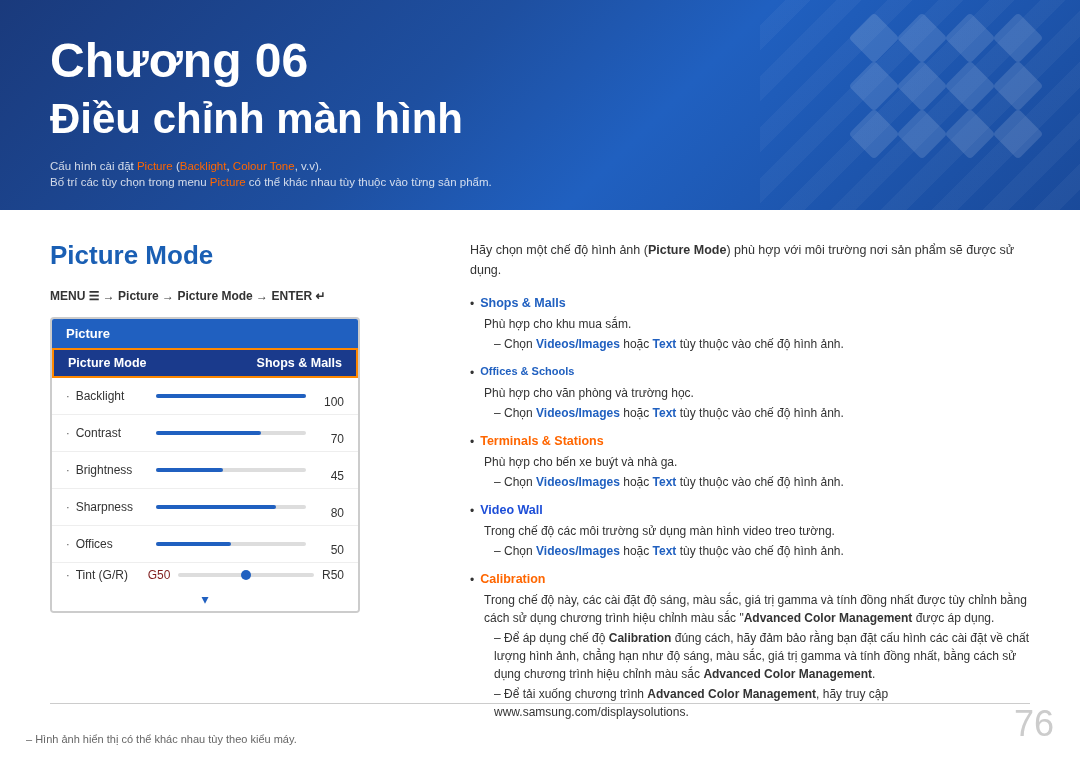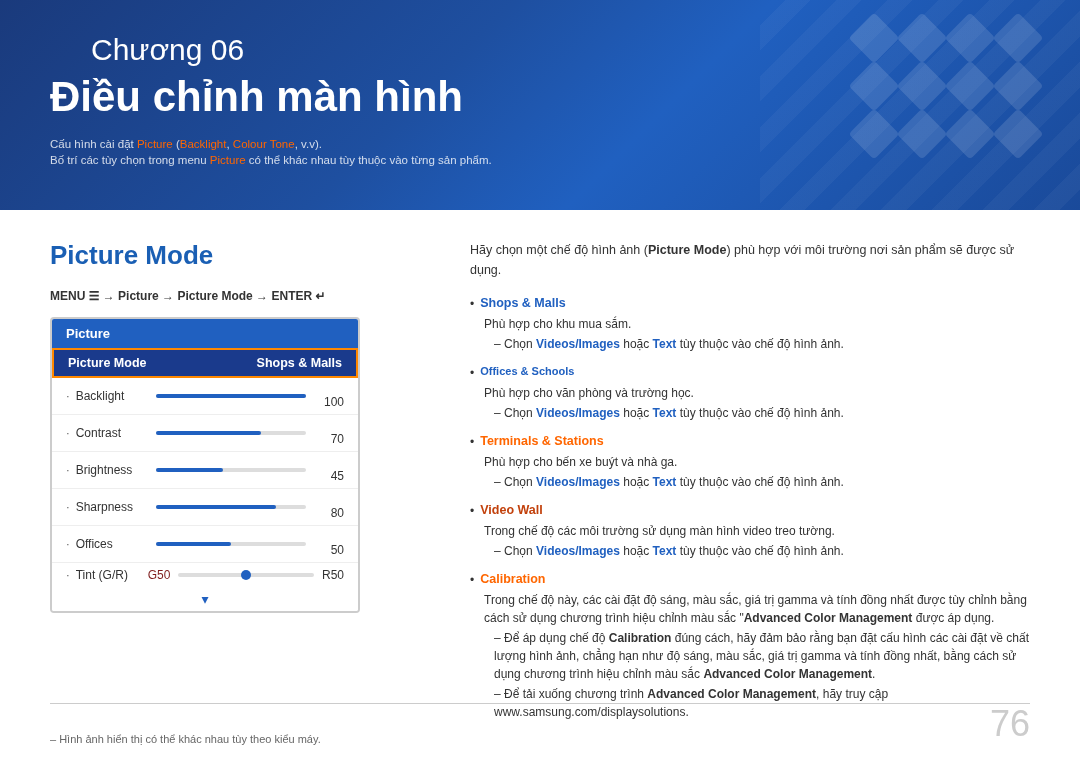--- a/index.html
+++ b/index.html
@@ -52,25 +52,24 @@
     .diamond {
       width: 36px;
       height: 36px;
       background: rgba(255,255,255,0.5);
       transform: rotate(45deg);
       border-radius: 4px;
     }
 
     .chapter-title {
       color: #fff;
-      font-size: 30px;
-      font-weight: 400;
+      font-size: 48px;
+      font-weight: 700;
       line-height: 1.2;
       margin-bottom: 4px;
-      margin-left: 41px;
     }
 
     .chapter-subtitle {
       color: #fff;
       font-size: 42px;
       font-weight: 600;
       line-height: 1.2;
       margin-bottom: 16px;
     }
 
@@ -281,21 +280,21 @@
     .bullet-dot {
       color: #333;
       margin-right: 6px;
       font-size: 12px;
       margin-top: 1px;
     }
 
     .bullet-title-shops { color: #2060c0; font-weight: 700; font-size: 12.5px; }
     .bullet-title-offices { color: #2060c0; font-weight: 700; font-size: 11px; }
     .bullet-title-terminals { color: #ff6600; font-weight: 700; font-size: 12.5px; }
-    .bullet-title-videowall { color: #c2410c; font-weight: 700; font-size: 12.5px; }
+    .bullet-title-videowall { color: #1d4ed8; font-weight: 700; font-size: 12.5px; }
     .bullet-title-calibration { color: #ff6600; font-weight: 700; font-size: 12.5px; }
 
     .bullet-desc {
       font-size: 12px;
       color: #333;
       margin-left: 14px;
       margin-bottom: 2px;
       line-height: 1.5;
     }
 
@@ -313,21 +312,21 @@
 
     .text-blue { color: #2060c0; font-weight: 700; }
     .text-bold { font-weight: 700; }
 
     
     .footer {
       position: absolute;
       bottom: 18px;
       left: 0;
       right: 0;
-      padding: 0 50px;
+      padding: 0 26px;
       display: flex;
       justify-content: space-between;
       align-items: flex-end;
     }
 
     .footer-note {
       font-size: 11px;
       color: #666;
     }
 

